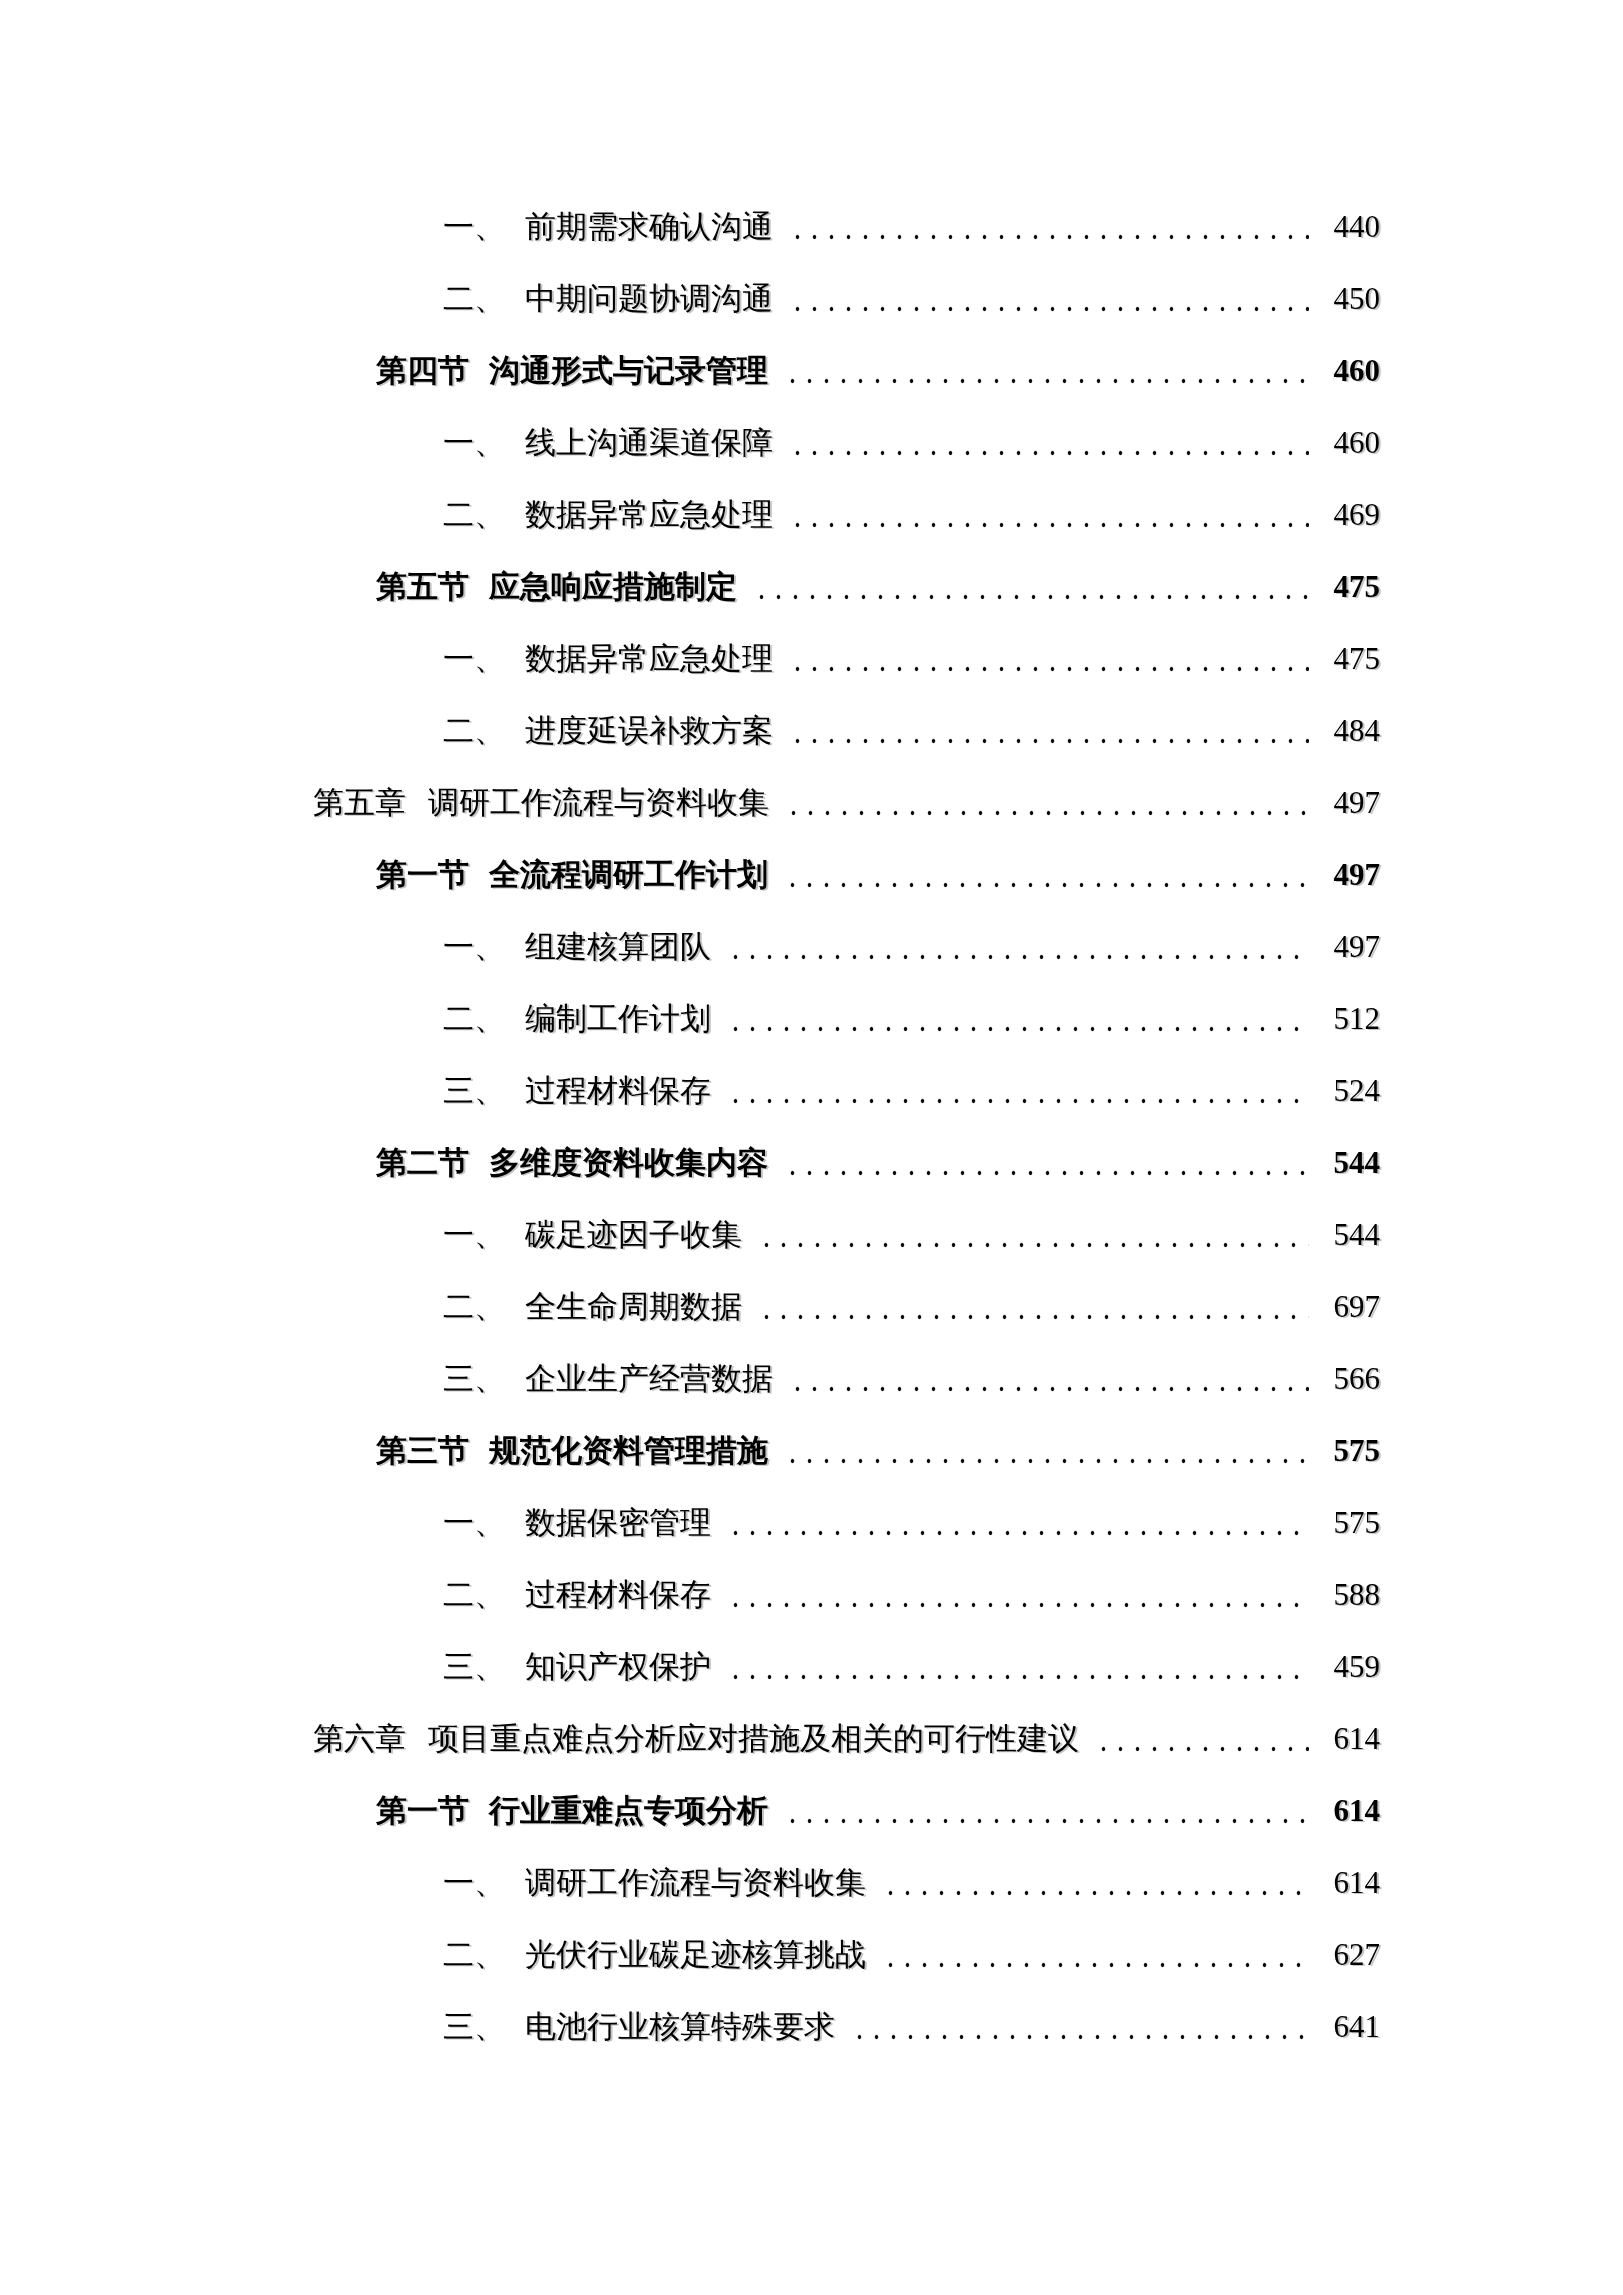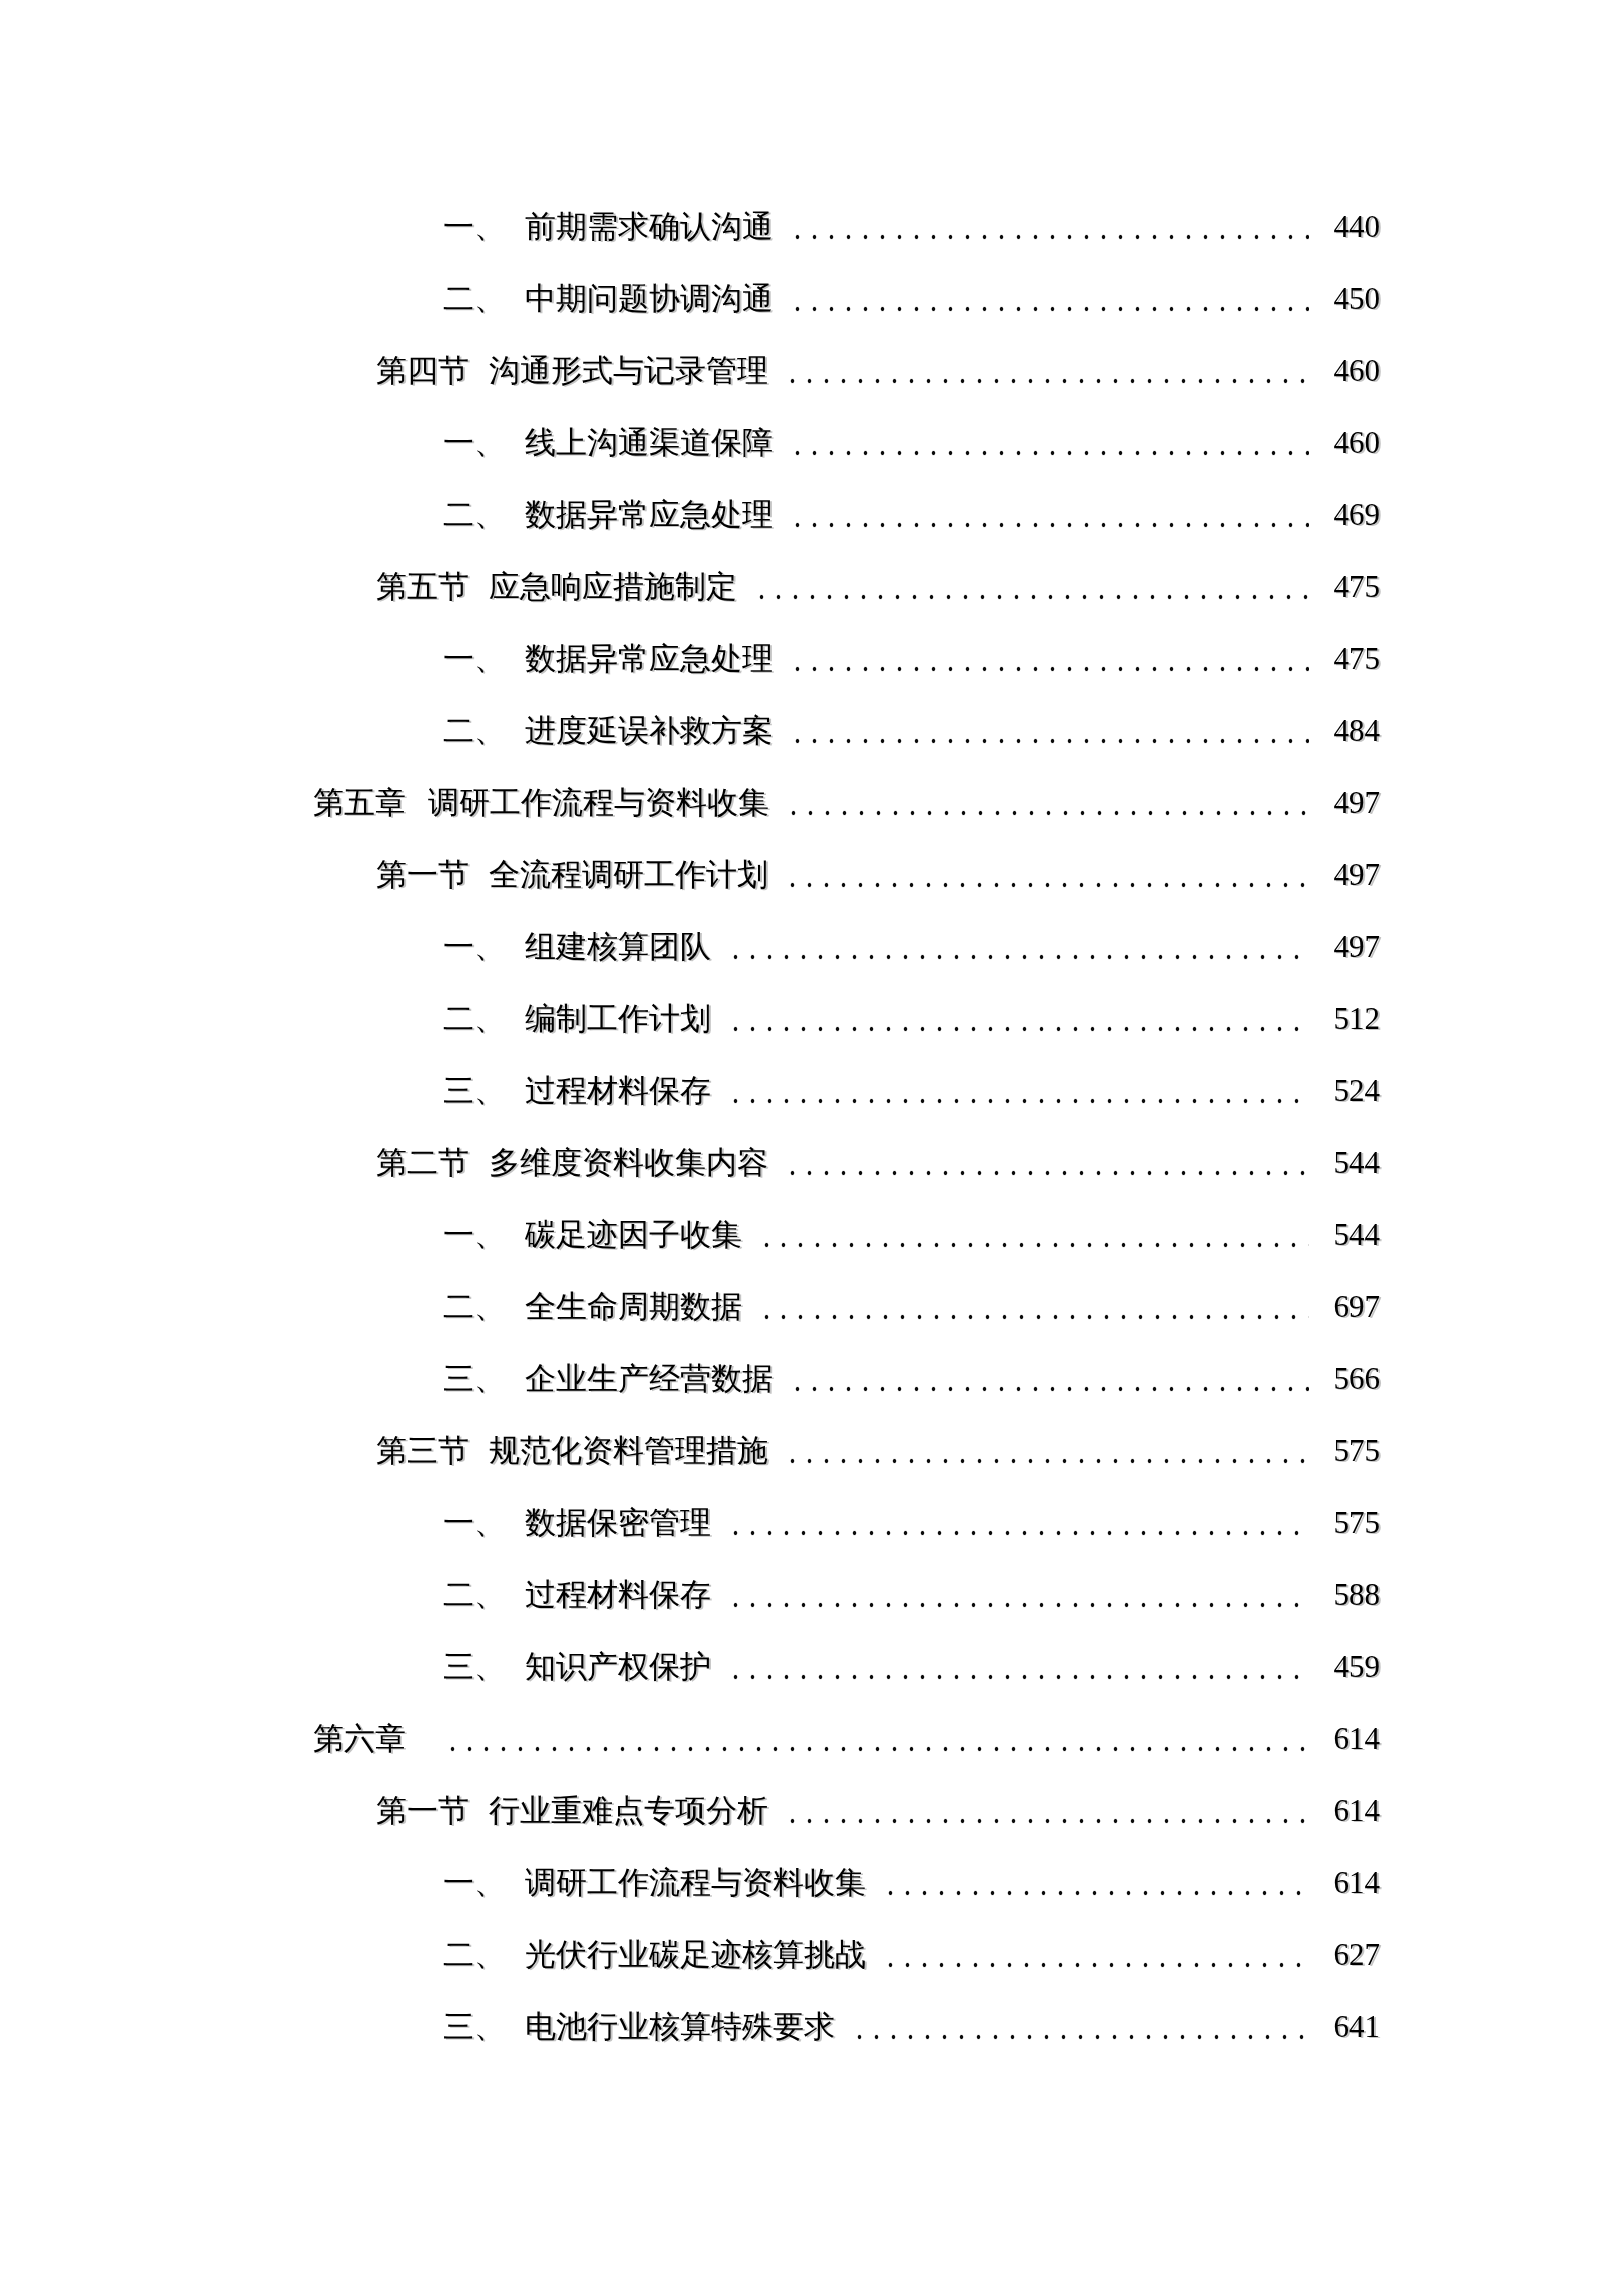--- a/index.html
+++ b/index.html
@@ -24,21 +24,21 @@
     .row {
       display: flex;
       align-items: center;
       height: 72px;
       font-size: 31px;
       line-height: 1;
       white-space: nowrap;
       text-shadow: 2px 1.3px 0 rgba(90, 90, 90, 0.35);
     }
     .lvl-chapter { padding-left: 0; align-items: center; }
-    .lvl-section { padding-left: 63px; }
+    .lvl-section { padding-left: 63px; font-weight: bold; }
     .lvl-item    { padding-left: 130px; }
 
     .lbl { flex: none; }
     .lvl-chapter .lbl { width: 115px; }
     .lvl-section .lbl { width: 113px; }
     .lvl-item    .lbl { width: 82px; }
 
     .ttl { flex: none; }
 
     .leader {
@@ -185,20 +185,21 @@
         <span class="pg">588</span>
       </div>
       <div class="row lvl-item">
         <span class="lbl">三、</span>
         <span class="ttl">知识产权保护</span>
         <span class="leader"></span>
         <span class="pg">459</span>
       </div>
       <div class="row lvl-chapter">
         <span class="lbl">第六章</span>
+        <span class="ttl">项目重点难点分析应对措施及相关的可行性建议</span>
         <span class="leader"></span>
         <span class="pg">614</span>
       </div>
       <div class="row lvl-section">
         <span class="lbl">第一节</span>
         <span class="ttl">行业重难点专项分析</span>
         <span class="leader"></span>
         <span class="pg">614</span>
       </div>
       <div class="row lvl-item">

